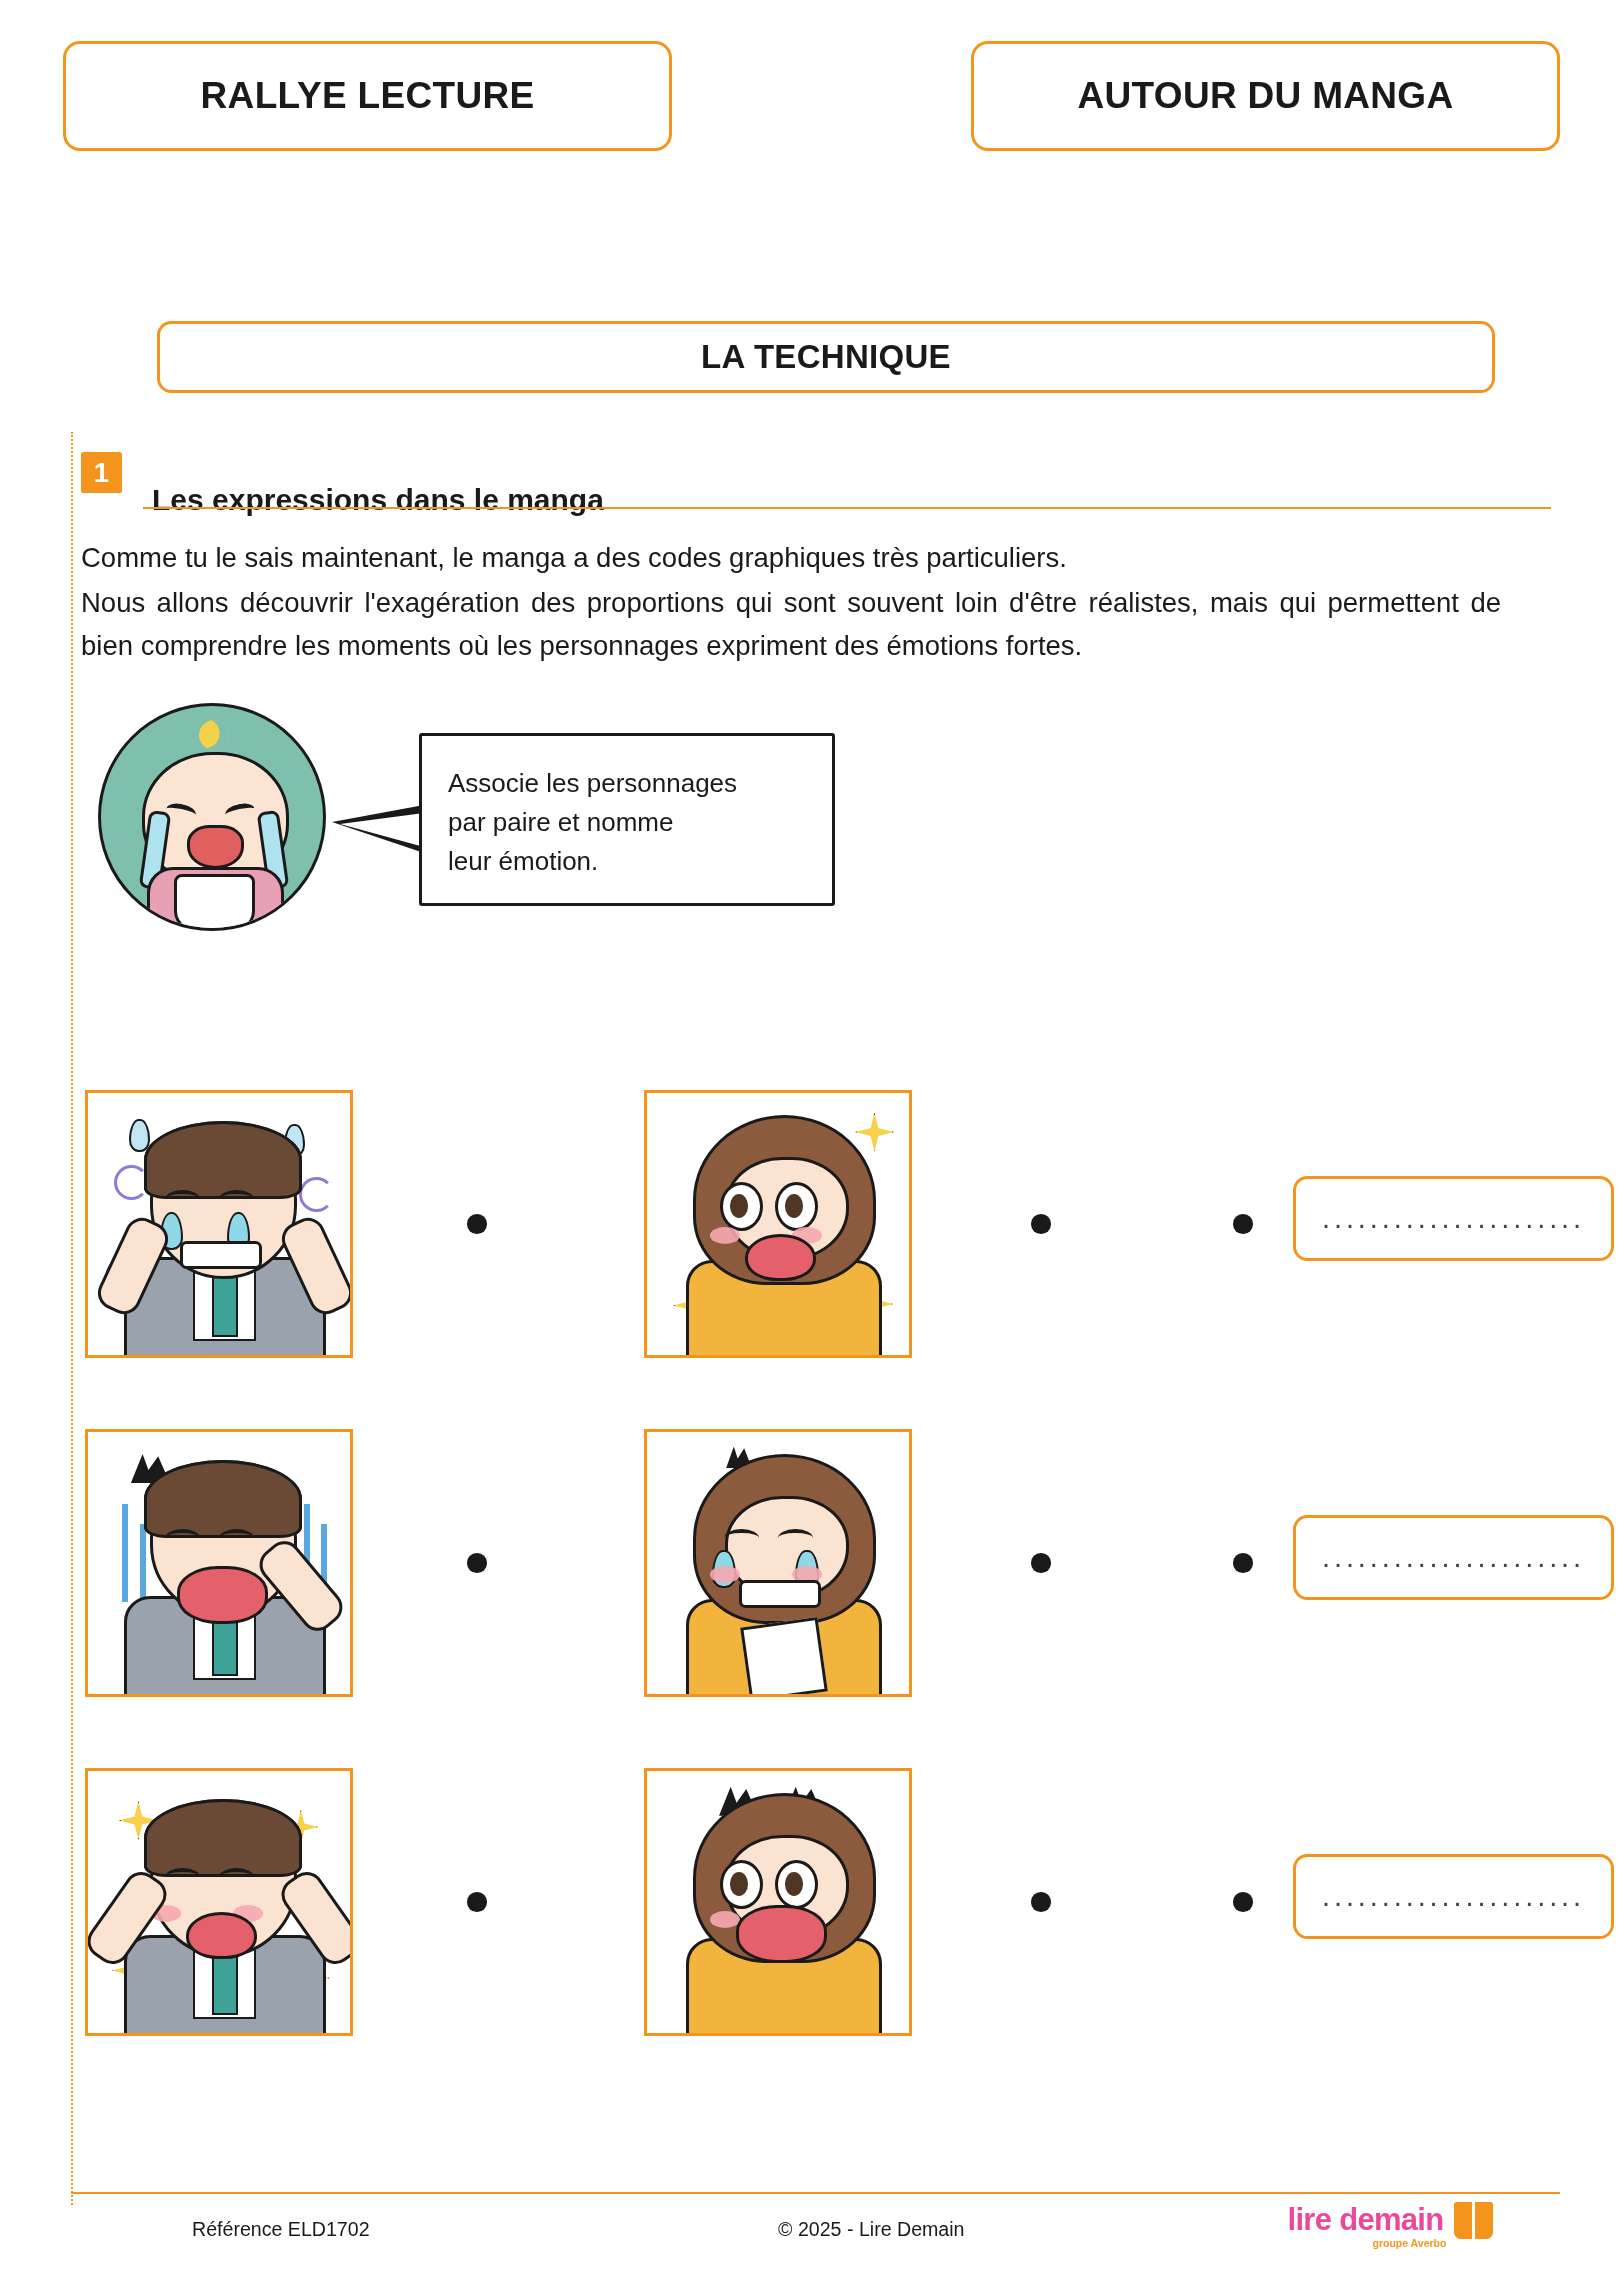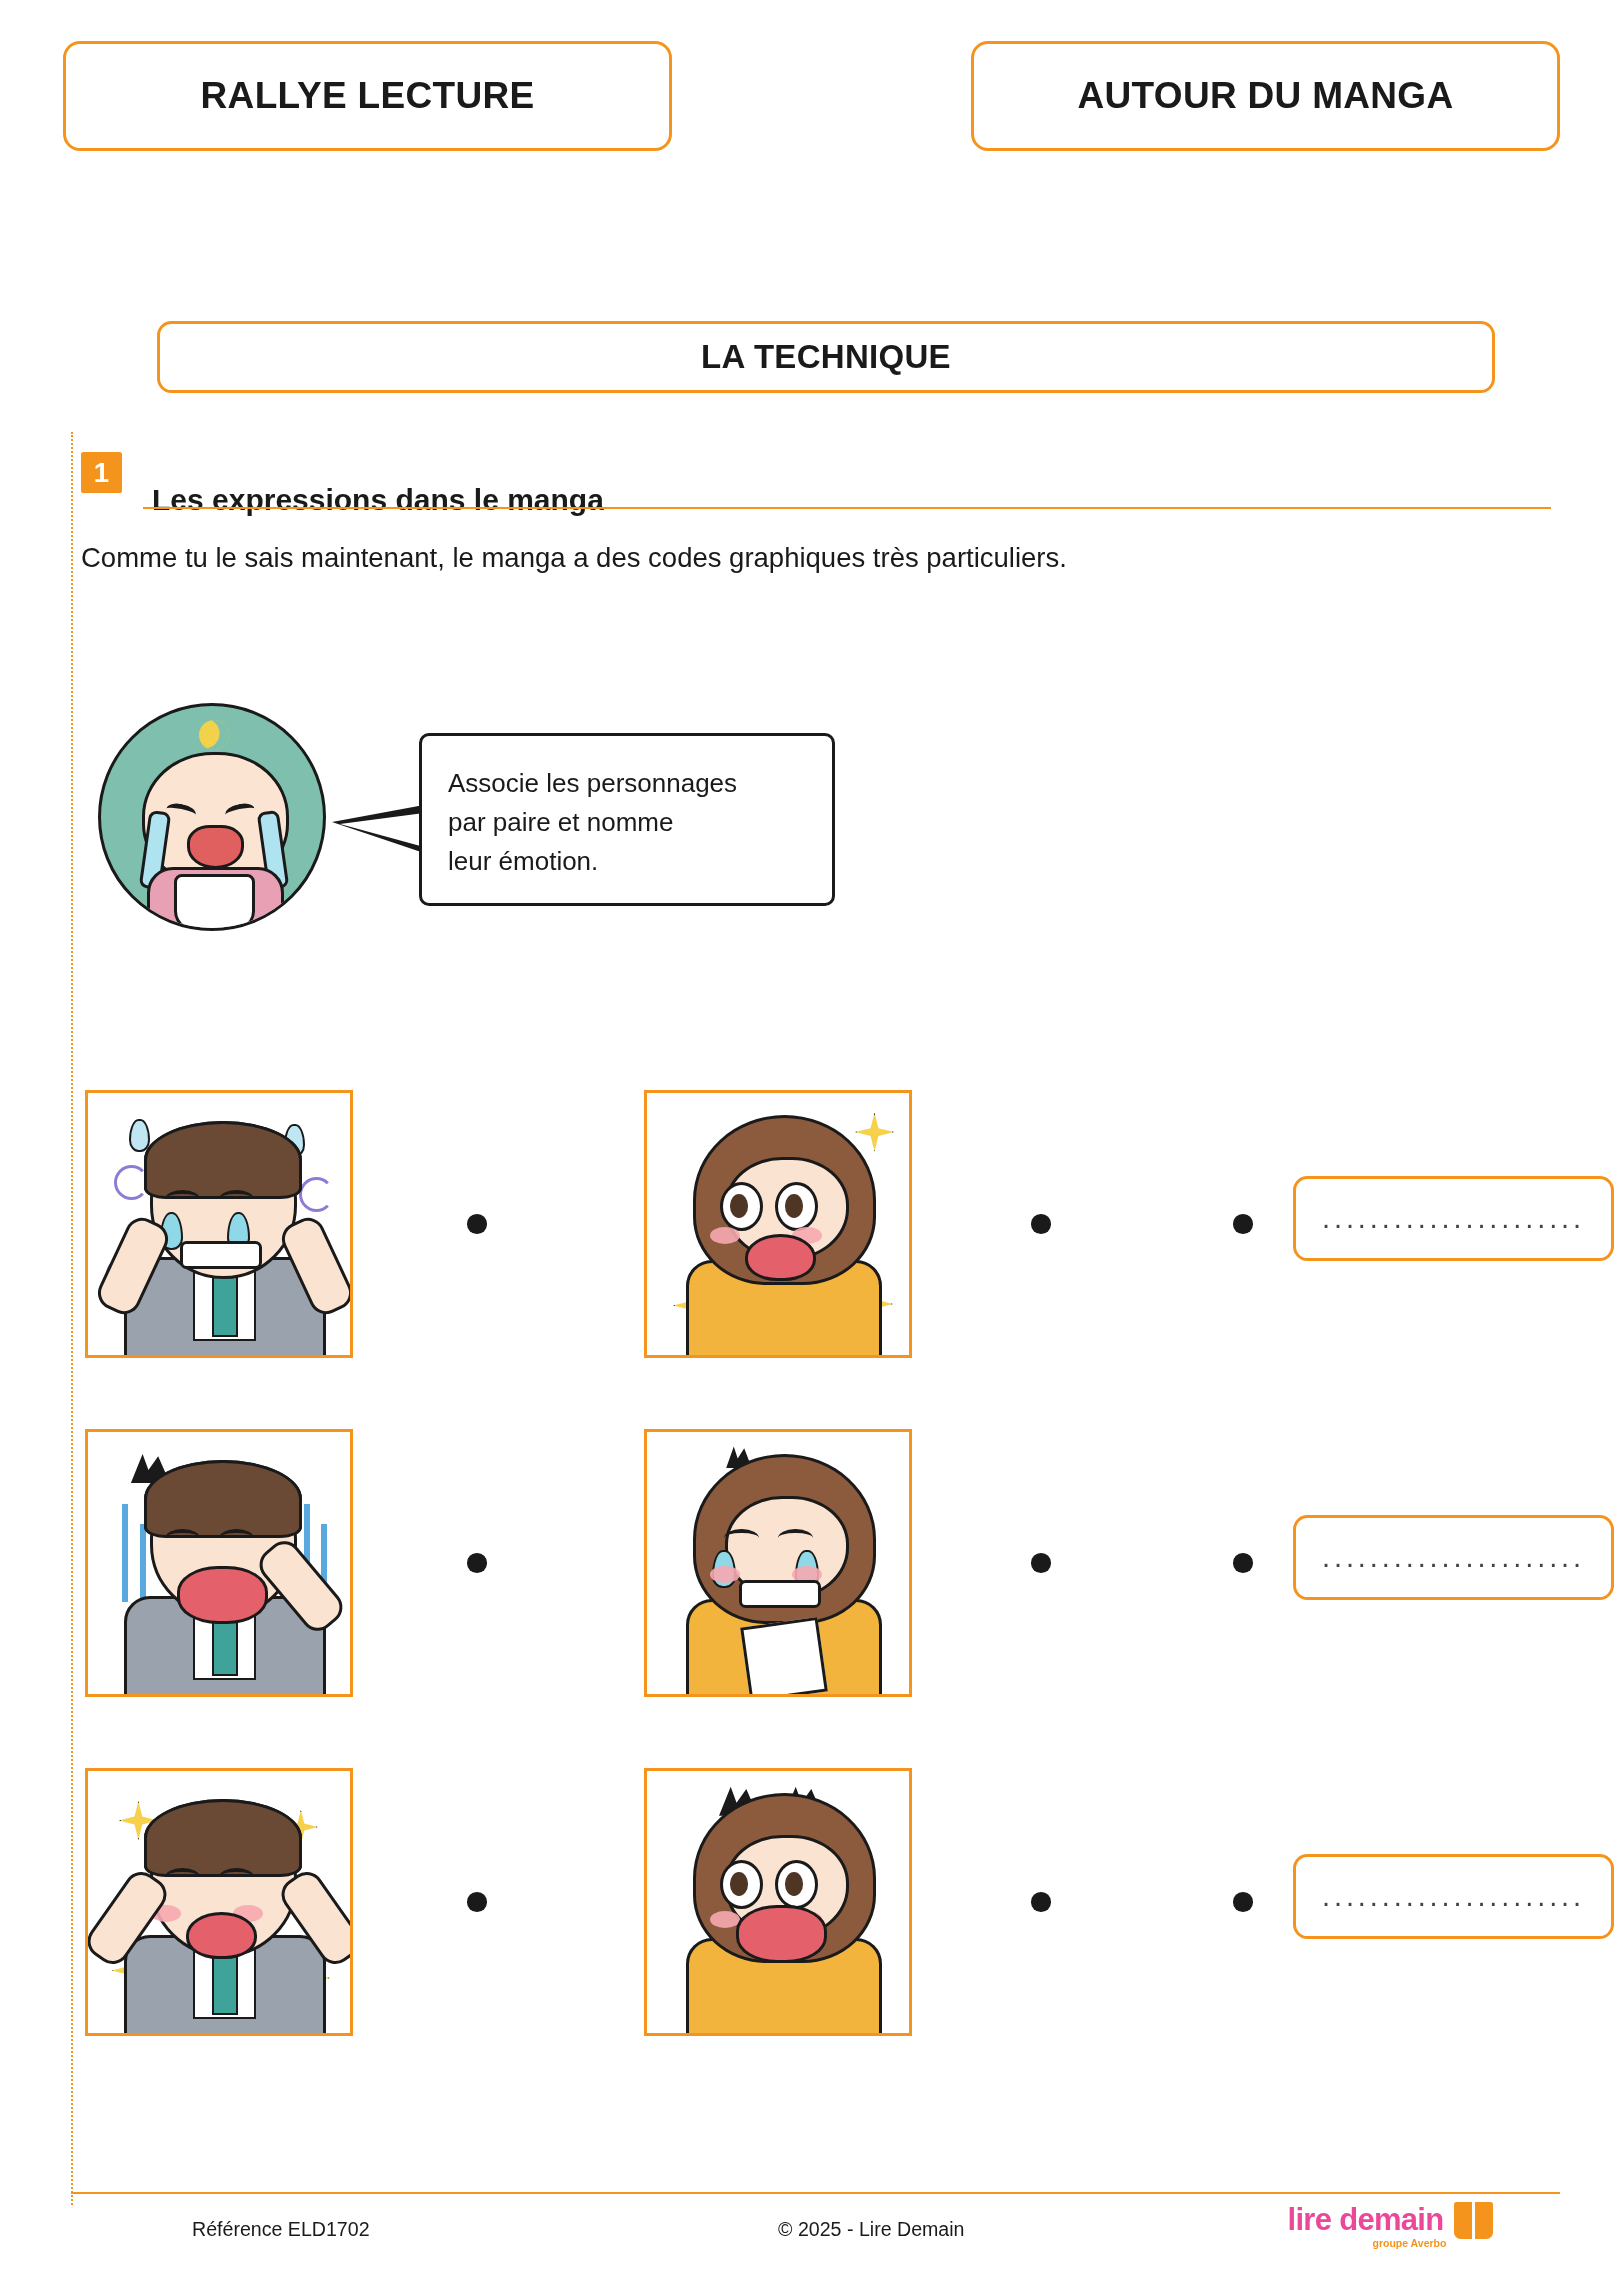--- a/index.html
+++ b/index.html
@@ -244,21 +244,21 @@
     border-radius: 7.9px 7.9px 40% 40%;
   }
 
   .bubble {
     position: absolute;
     top: 733px;
     left: 419px;
     width: 416px;
     height: 173px;
     border: 3.9px solid #1a1a1a;
-    border-radius: 10px;
+    border-radius: 3px;
     background: #ffffff;
     box-sizing: border-box;
     padding: 27.5px 26px;
     font-size: 26px;
     line-height: 1.5;
   }
   .bubble-tail {
     position: absolute;
     top: 805px;
     left: 332px;
@@ -641,20 +641,21 @@
   <div class="dotted-guide"></div>
 
   <div class="ex-head">
     <div class="ex-num">1</div>
     <div class="ex-title">Les expressions dans le manga</div>
     <div class="ex-rule"></div>
   </div>
 
   <div class="intro">
     <p>Comme tu le sais maintenant, le manga a des codes graphiques très particuliers.</p>
+    <p class="justified">Nous allons découvrir l'exagération des proportions qui sont souvent loin d'être réalistes, mais qui permettent de bien comprendre les moments où les personnages expriment des émotions fortes.</p>
   </div>
 
   <div class="avatar">
     <span class="moon"></span>
     <span class="head"></span>
     <span class="eye l"></span>
     <span class="eye r"></span>
     <span class="mouth"></span>
     <span class="tear l"></span>
     <span class="tear r"></span>

